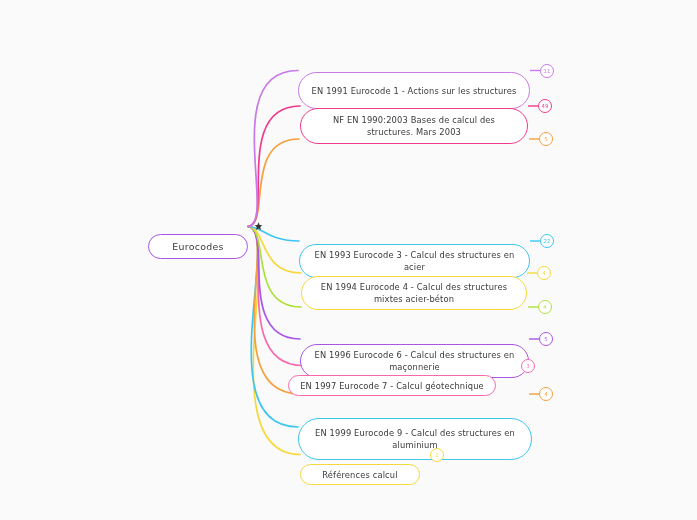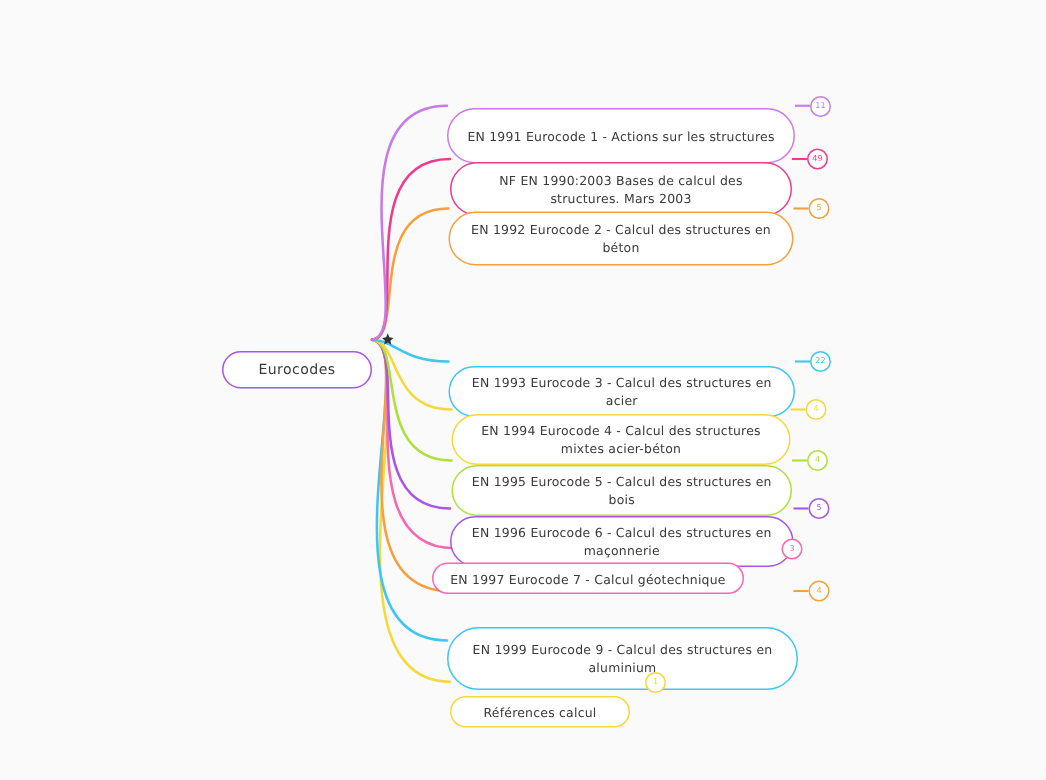--- a/index.html
+++ b/index.html
@@ -114,35 +114,29 @@
       </svg>
     </div>
     <div class="node" style="left: 298px; top: 52px; width: 232px; height: 37px; border-color: rgb(199, 122, 232);">
       <span class="node-text">EN 1991 Eurocode 1 - Actions sur les structures</span>
     </div>
     <div class="badge" style="left: 540px; top: 63.5px; border-color: rgb(199, 122, 232); color: rgb(199, 122, 232);">11</div>
     <div class="node" style="left: 300px; top: 88px; width: 228px; height: 36px; border-color: rgb(238, 59, 140); text-align: center;">
       <span class="node-text">NF EN 1990:2003 Bases de calcul des structures. Mars 2003</span>
     </div>
     <div class="badge" style="left: 538px; top: 99px; border-color: rgb(238, 59, 140); color: rgb(238, 59, 140);">49</div>
-    <div class="node" style="left: 299px; top: 121px; width: 230px; height: 36px; border-color: rgb(245, 160, 60);">
-      <span class="node-text">EN 1992 Eurocode 2 - Calcul des structures en béton</span>
-    </div>
     <div class="badge" style="left: 539px; top: 132px; border-color: rgb(245, 160, 60); color: rgb(245, 160, 60);">5</div>
     <div class="node" style="left: 299px; top: 224px; width: 231px; height: 34px; border-color: rgb(62, 198, 240);">
       <span class="node-text">EN 1993 Eurocode 3 - Calcul des structures en acier</span>
     </div>
     <div class="badge" style="left: 540px; top: 234px; border-color: rgb(62, 198, 240); color: rgb(62, 198, 240);">22</div>
     <div class="node" style="left: 301px; top: 256px; width: 226px; height: 34px; border-color: rgb(245, 217, 60);">
       <span class="node-text">EN 1994 Eurocode 4 - Calcul des structures mixtes acier-béton</span>
     </div>
     <div class="badge" style="left: 537px; top: 266px; border-color: rgb(245, 217, 60); color: rgb(245, 217, 60);">4</div>
-    <div class="node" style="left: 301px; top: 290px; width: 227px; height: 34px; border-color: rgb(174, 224, 60);">
-      <span class="node-text">EN 1995 Eurocode 5 - Calcul des structures en bois</span>
-    </div>
     <div class="badge" style="left: 538px; top: 300px; border-color: rgb(174, 224, 60); color: rgb(174, 224, 60);">4</div>
     <div class="node" style="left: 300px; top: 324px; width: 229px; height: 34px; border-color: rgb(168, 85, 232);">
       <span class="node-text">EN 1996 Eurocode 6 - Calcul des structures en maçonnerie</span>
     </div>
     <div class="badge" style="left: 539px; top: 332px; border-color: rgb(168, 85, 232); color: rgb(168, 85, 232);">5</div>
     <div class="node" style="left: 288px; top: 355px; width: 208px; height: 21px; border-color: rgb(247, 104, 174);">
       <span class="node-text">EN 1997 Eurocode 7 - Calcul géotechnique</span>
     </div>
     <div class="badge" style="left: 521px; top: 358.5px; border-color: rgb(247, 104, 174); color: rgb(247, 104, 174);">3</div>
     <div class="badge" style="left: 539px; top: 387px; border-color: rgb(245, 160, 60); color: rgb(245, 160, 60);">4</div>

